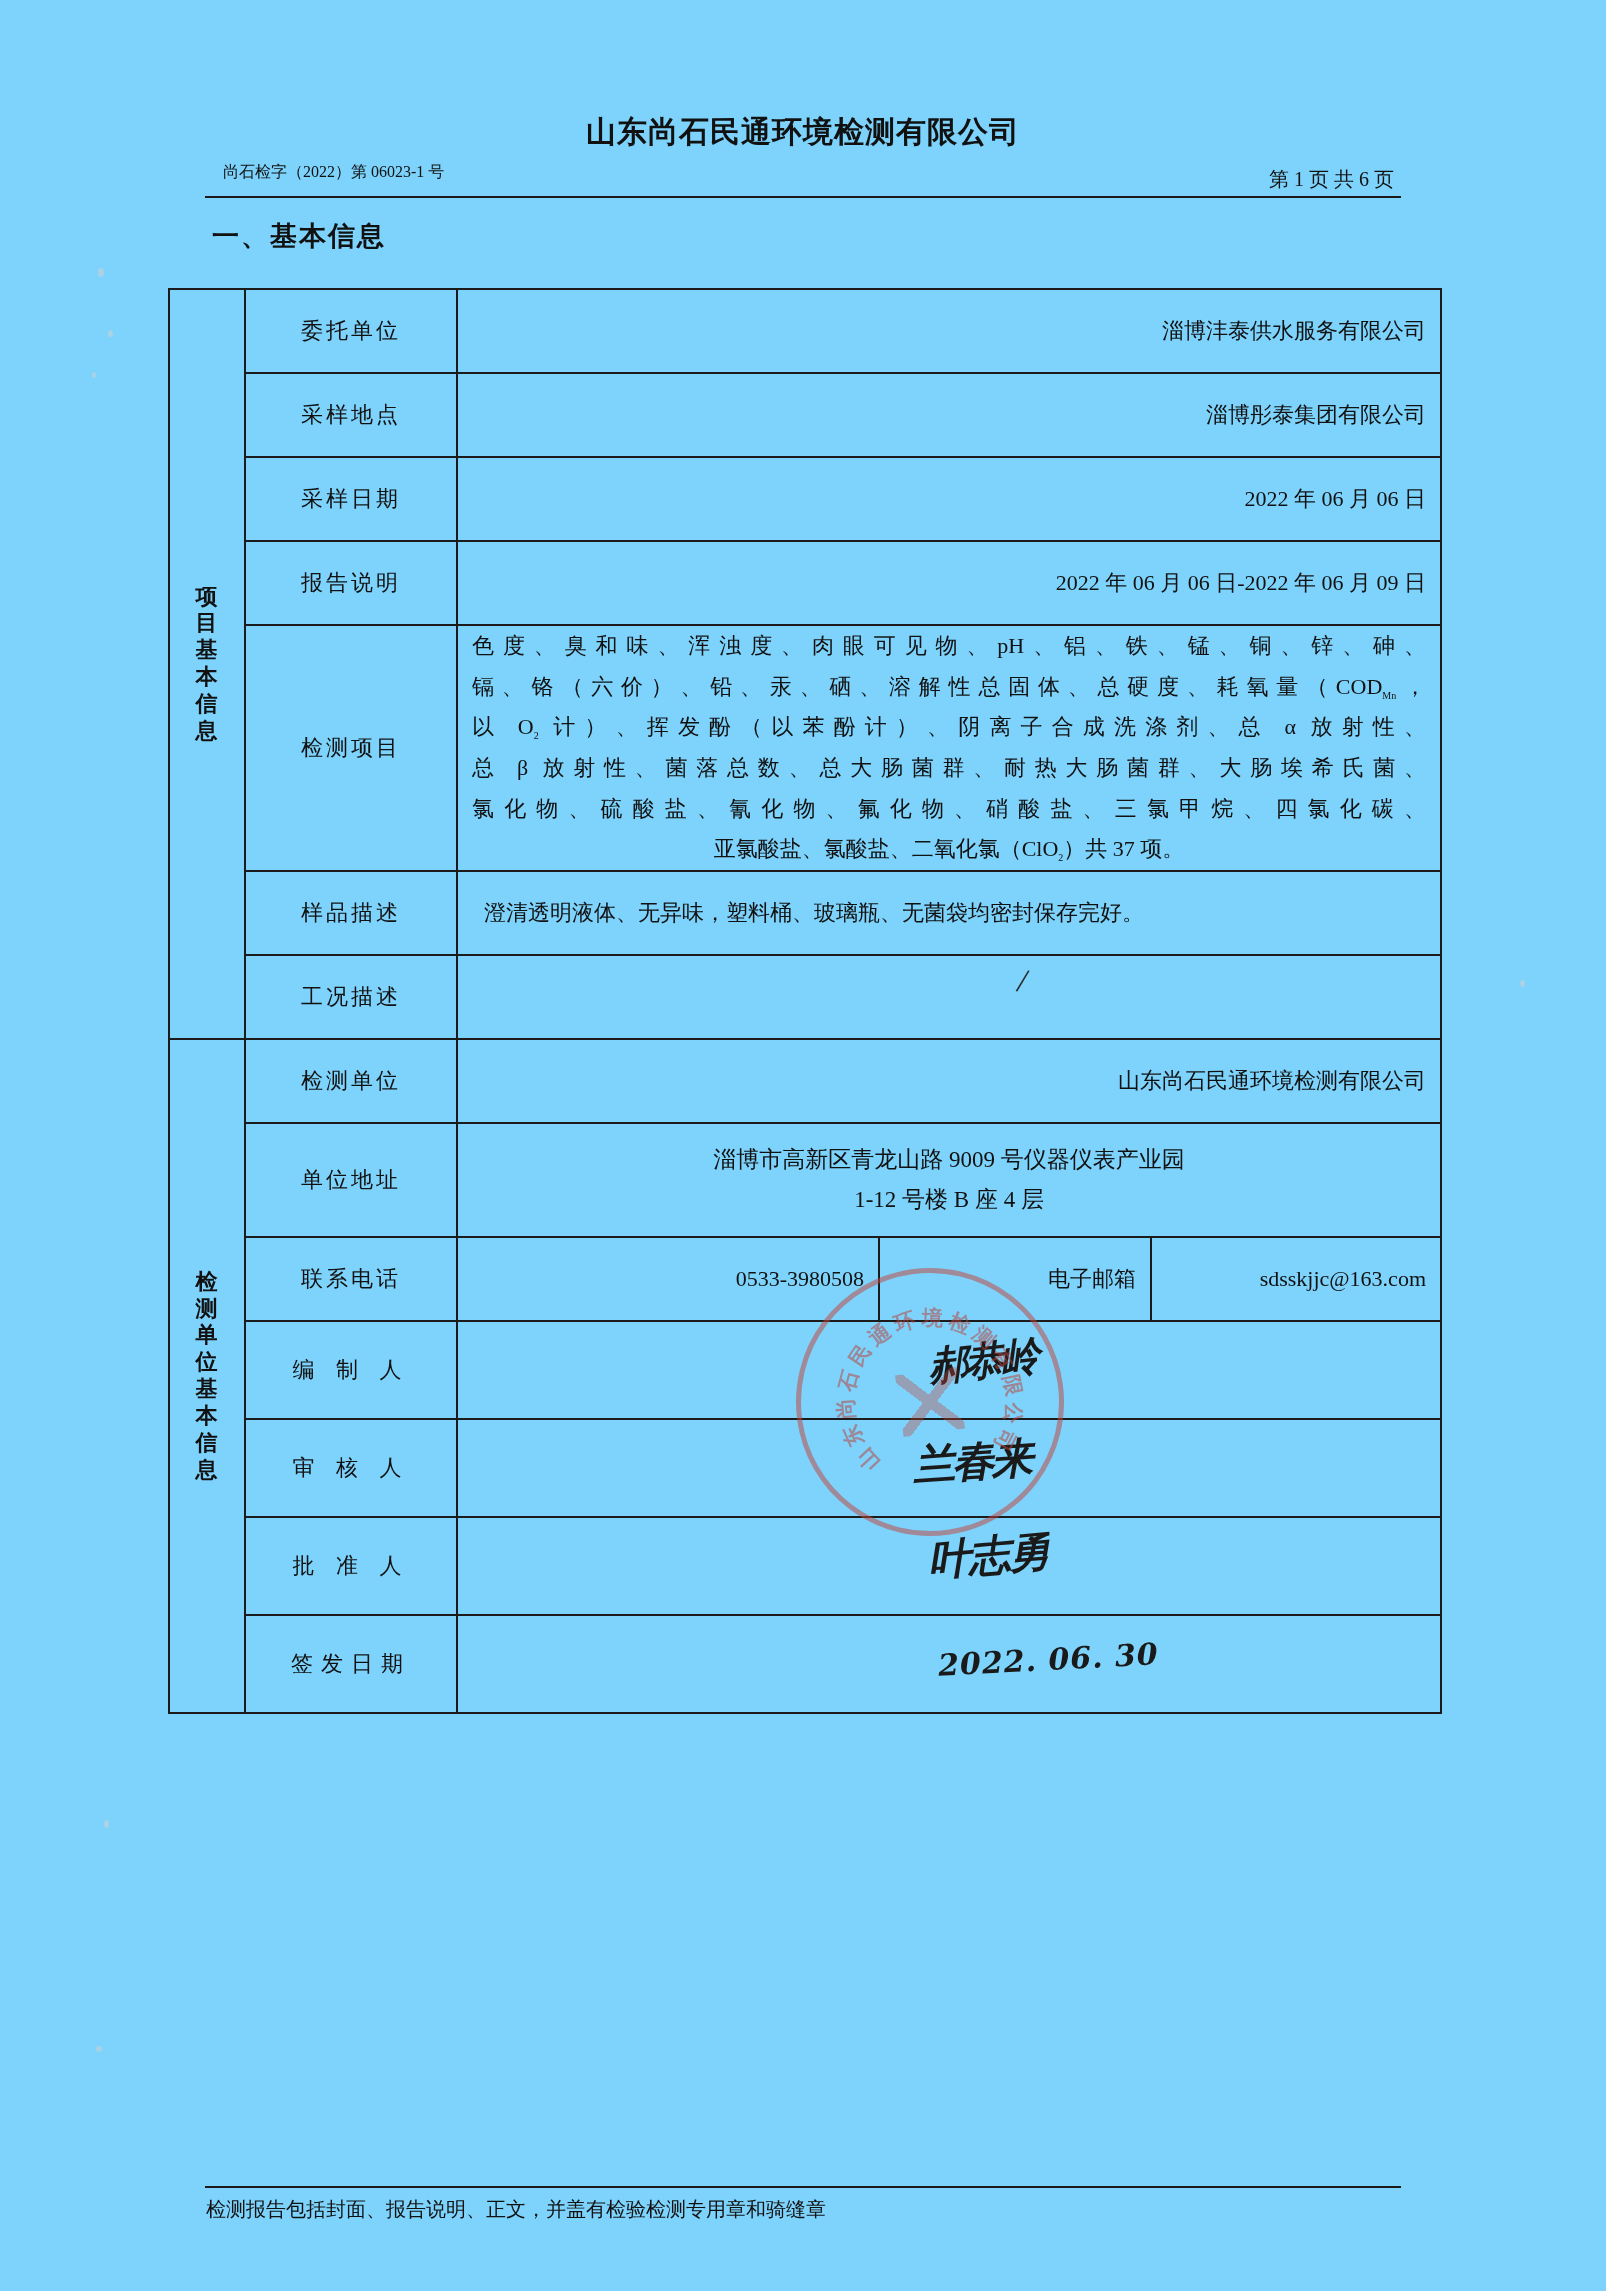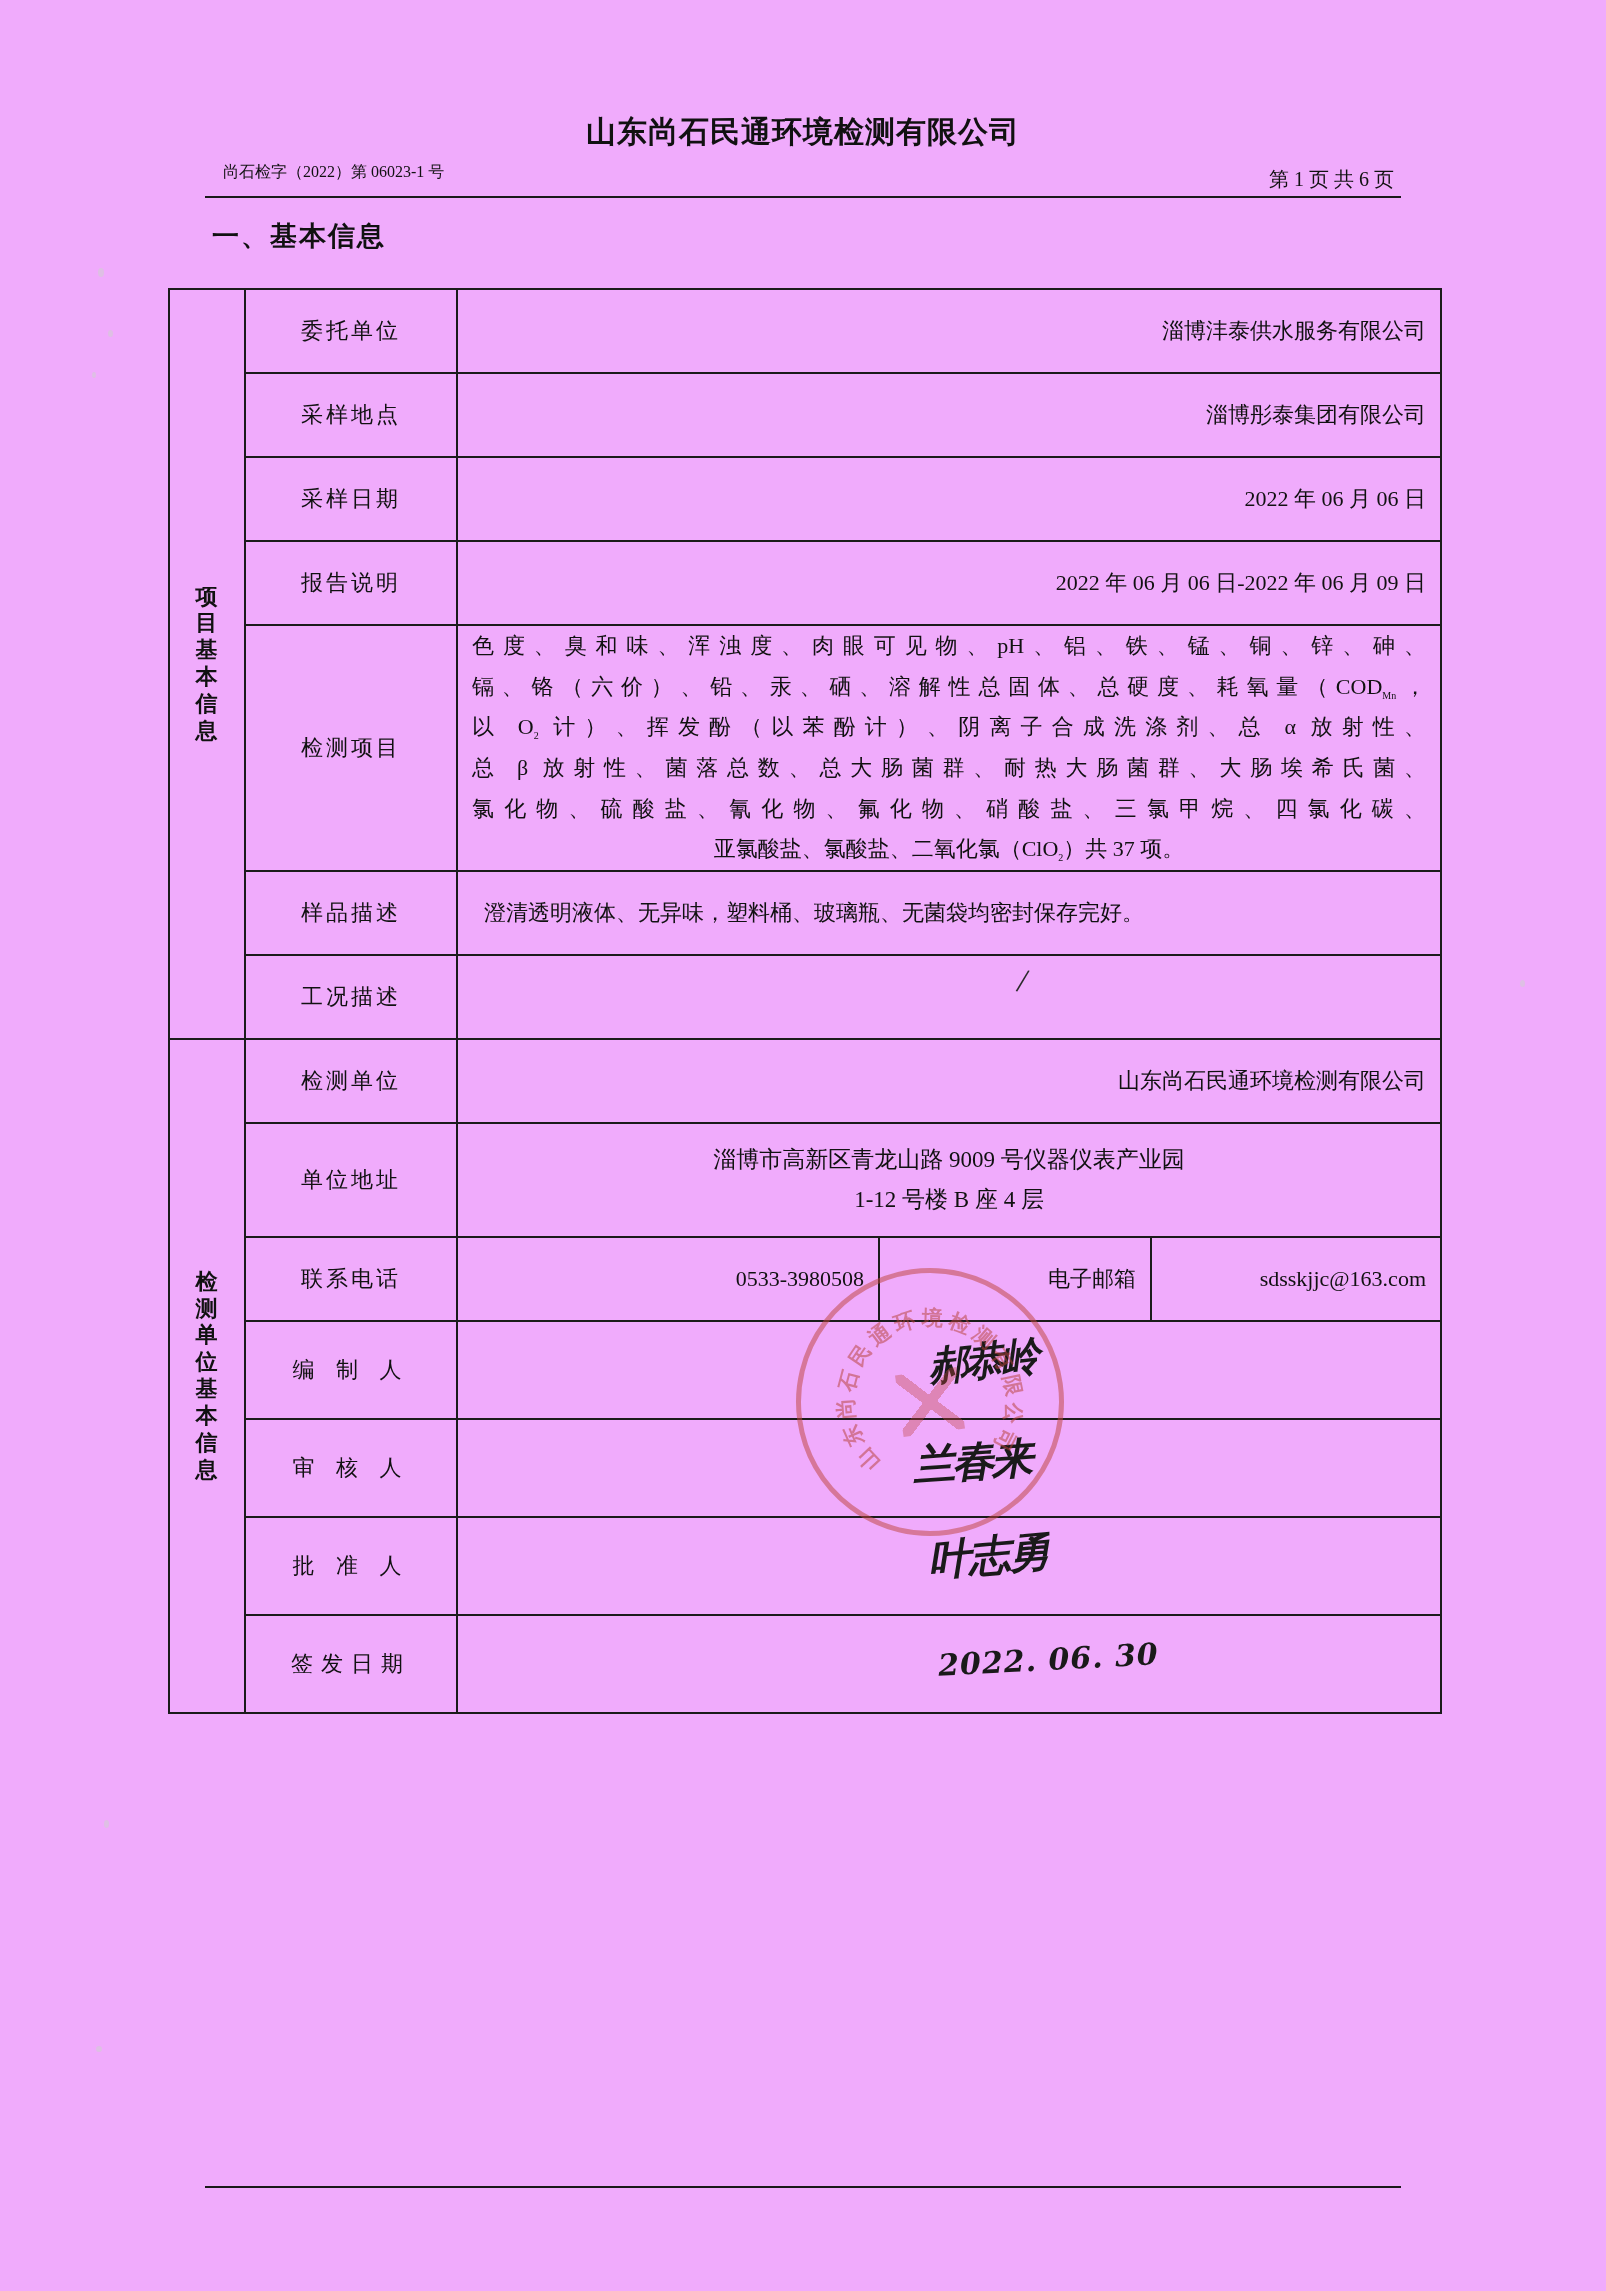--- a/index.html
+++ b/index.html
@@ -12,21 +12,21 @@
     height: 2291px;
     position: relative;
     font-family: "Liberation Serif", "DejaVu Serif", serif;
     color: #111;
   }
   .page {
     position: absolute;
     left: 0; top: 0;
     width: 1606px;
     height: 2291px;
-    background: #f0abfc;
+    background: #7dd3fc;
     overflow: hidden;
   }
   
   .speckle {
     position: absolute;
     background: #cfcfcf;
     border-radius: 50%;
     opacity: .55;
   }
 
@@ -356,14 +356,15 @@
         <span style="transform: rotate(28.8462deg) translate(-50%, -98px) rotate(0deg);">检</span>
         <span style="transform: rotate(48.0769deg) translate(-50%, -98px) rotate(0deg);">测</span>
         <span style="transform: rotate(67.3077deg) translate(-50%, -98px) rotate(0deg);">有</span>
         <span style="transform: rotate(86.5385deg) translate(-50%, -98px) rotate(0deg);">限</span>
         <span style="transform: rotate(105.769deg) translate(-50%, -98px) rotate(0deg);">公</span>
         <span style="transform: rotate(125deg) translate(-50%, -98px) rotate(0deg);">司</span>
       </div>
   </div>
 
   <div class="footer-rule"></div>
+  <div class="footer-note">检测报告包括封面、报告说明、正文，并盖有检验检测专用章和骑缝章</div>
 
 </div>
 
 </body></html>

